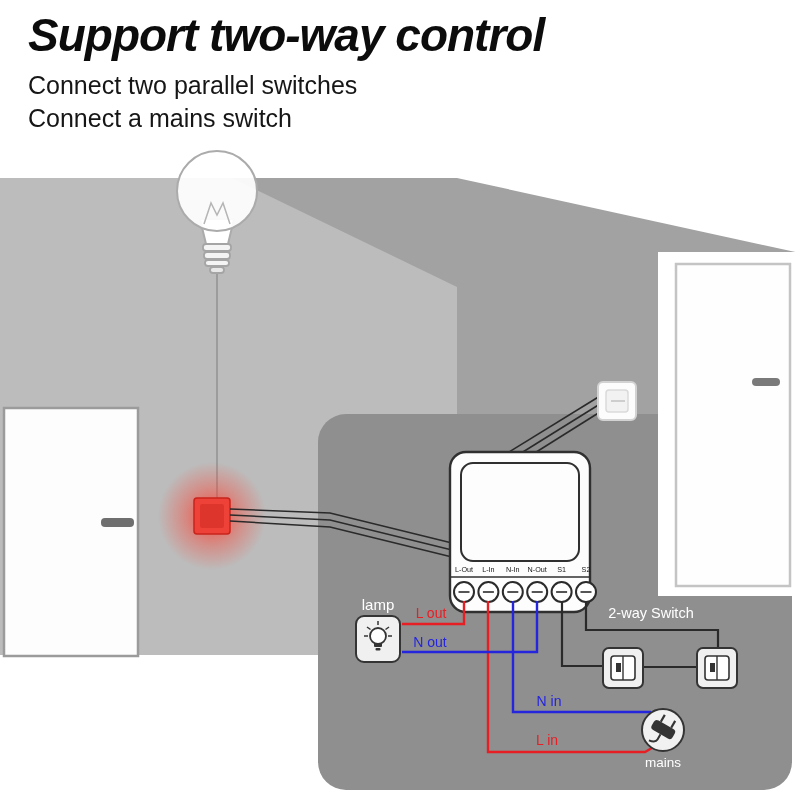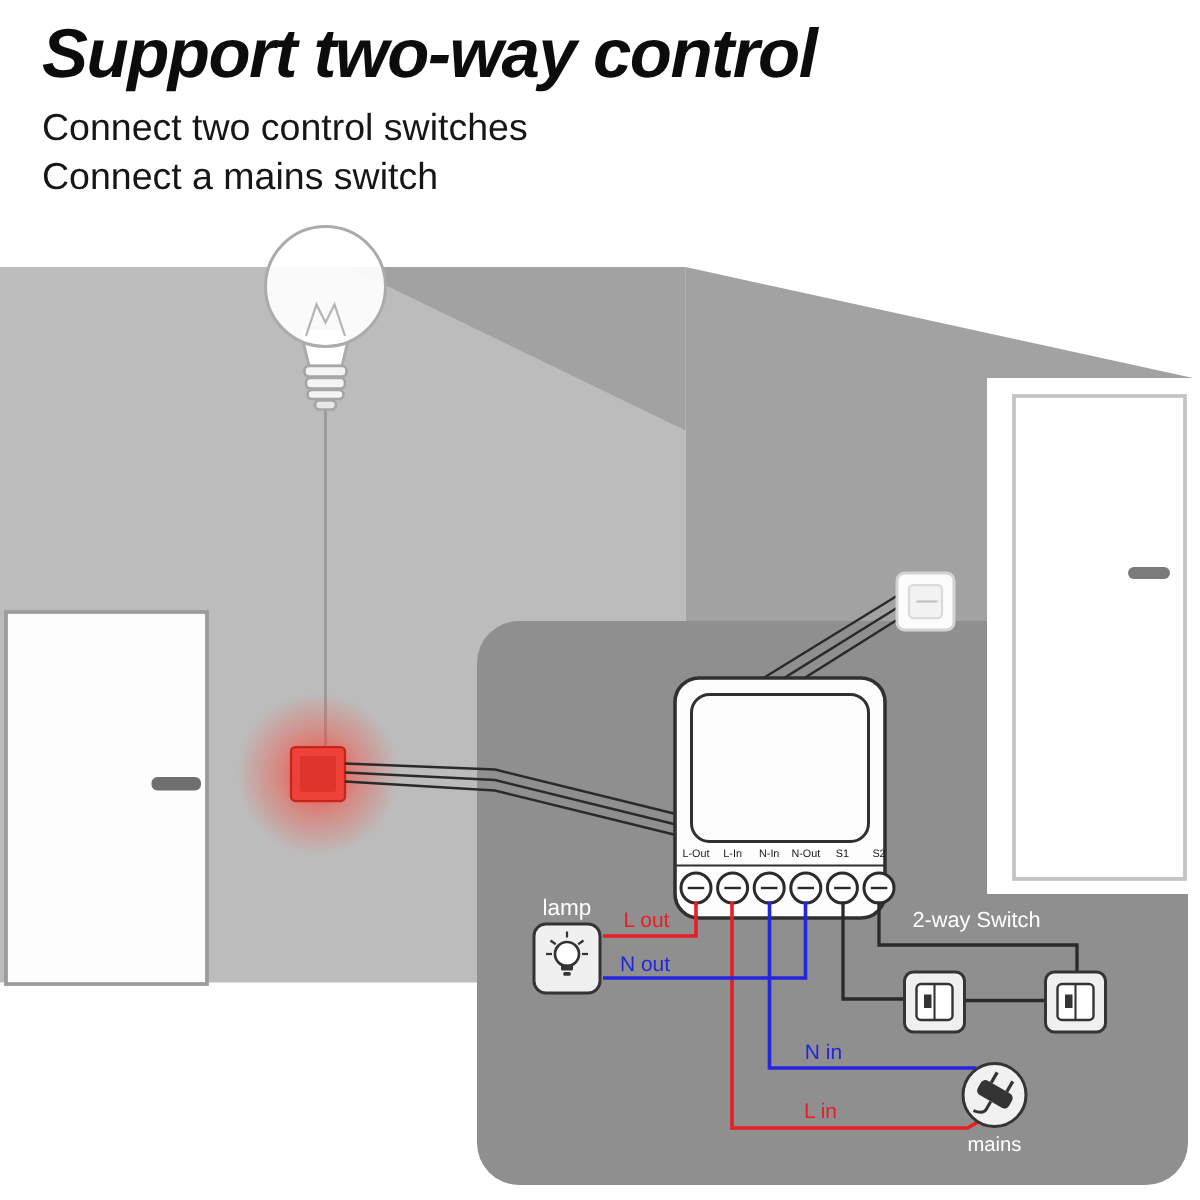--- a/index.html
+++ b/index.html
@@ -15,21 +15,21 @@
   .tiny{font-size:7.2px;fill:#161616;}
   .wlabel{fill:#ffffff;}
 </style>
 </head>
 <body>
 
 <div class="page">
 
   <div class="hdr">
     <h1>Support two-way control</h1>
-    <p class="first">Connect two control switches</p>
+    <p class="first">Connect two parallel switches</p>
     <p>Connect a mains switch</p>
   </div>
 
   <svg width="800" height="800" viewBox="0 0 800 800">
     <defs>
       <radialGradient id="glowGrad">
         <stop offset="0" stop-color="#ff2d1e" stop-opacity="0.8"></stop>
         <stop offset="0.55" stop-color="#ff3b2a" stop-opacity="0.35"></stop>
         <stop offset="1" stop-color="#ff3b2a" stop-opacity="0"></stop>
       </radialGradient>

